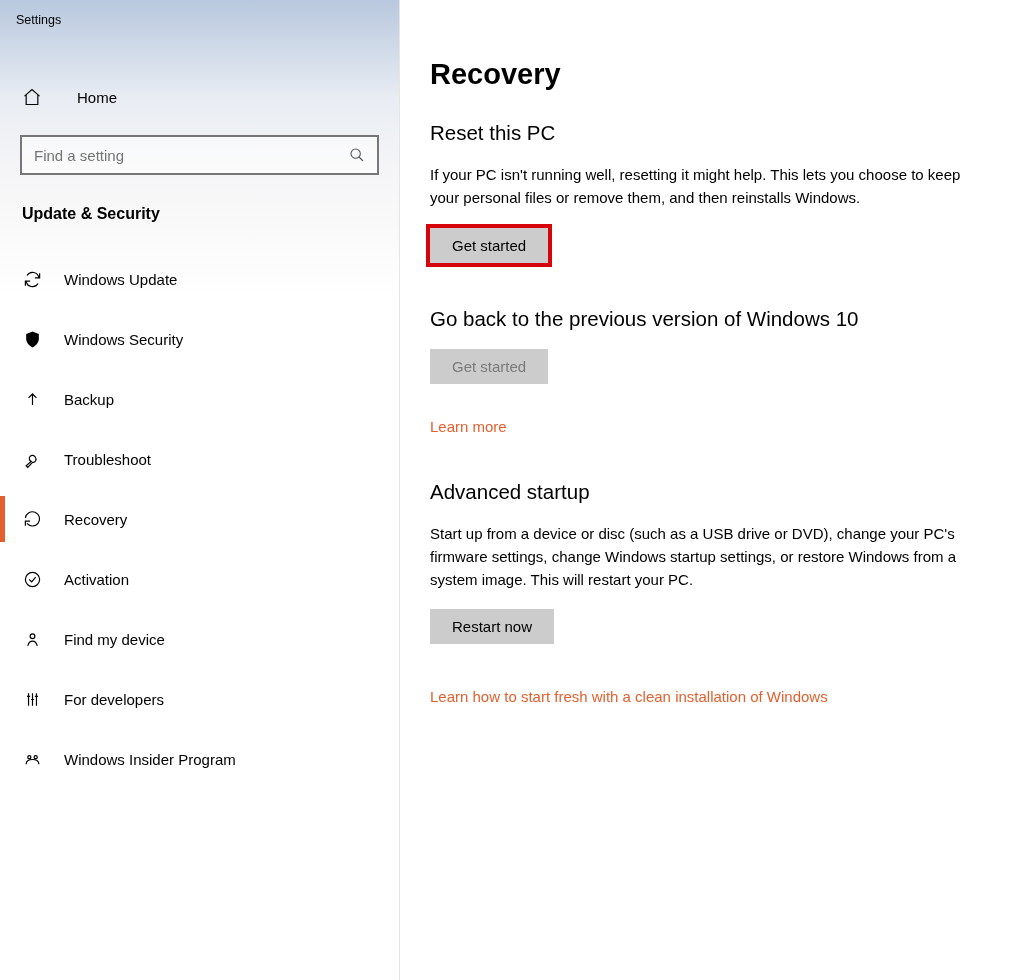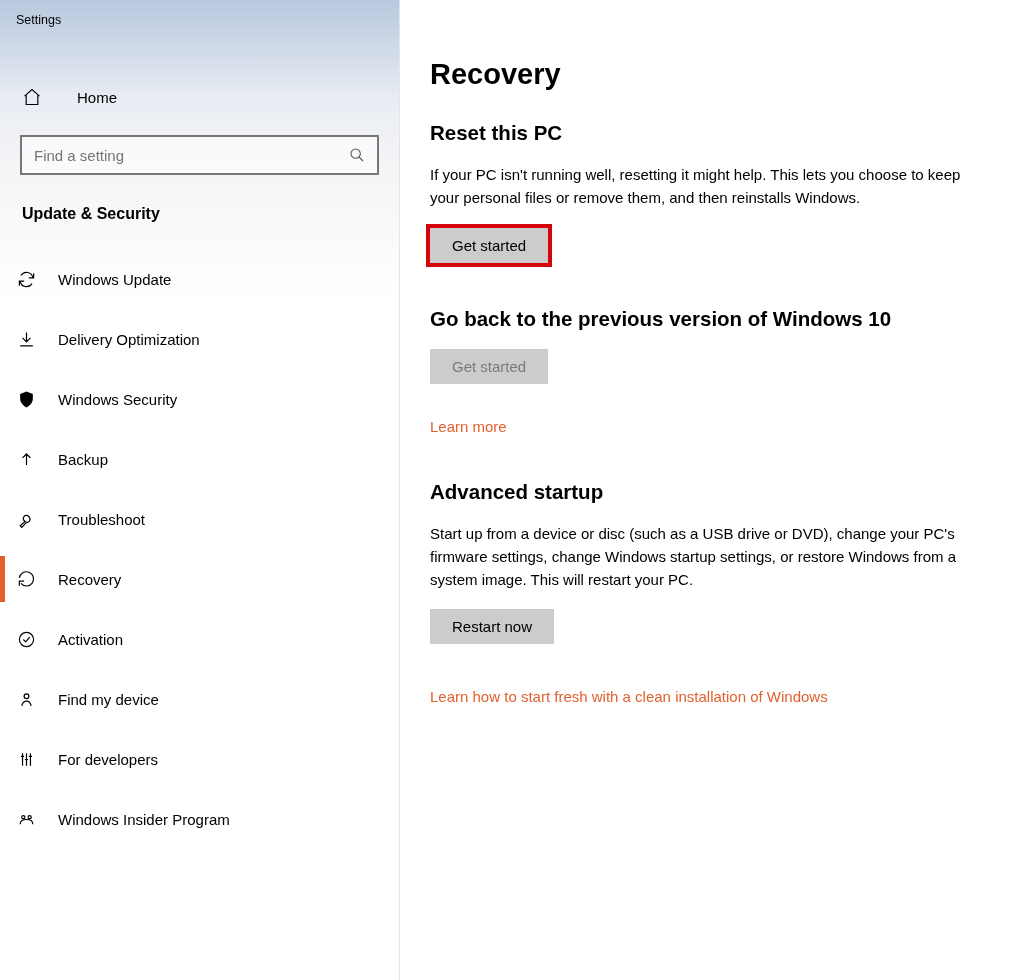--- a/index.html
+++ b/index.html
@@ -77,21 +77,21 @@
   .nav-list {
     display: flex;
     flex-direction: column;
     margin-top: 6px;
   }
   .nav-item {
     position: relative;
     display: flex;
     align-items: center;
     gap: 22px;
-    padding: 0 0 0 16px;
+    padding: 0 0 0 22px;
     height: 60px;
     cursor: pointer;
   }
   .nav-item.selected::before {
     content: "";
     position: absolute;
     left: 0;
     top: 7px;
     bottom: 7px;
     width: 5px;
@@ -118,21 +118,21 @@
   .page-title {
     font-size: 29px;
     font-weight: 600;
     margin-bottom: 30px;
   }
   .section {
     margin-bottom: 44px;
   }
   .section h2 {
     font-size: 20.5px;
-    font-weight: 700;
+    font-weight: 400;
     margin-bottom: 18px;
   }
   .section p {
     font-size: 15px;
     line-height: 1.55;
     color: #000;
     max-width: 560px;
     margin-bottom: 18px;
   }
   .btn {
@@ -198,28 +198,20 @@
       <div class="nav-item">
         <span class="icon-wrap">
           <svg width="19" height="19" viewBox="0 0 24 24" fill="none" stroke="#000" stroke-width="1.5">
             <path d="M21 4v6h-6M3 20v-6h6"></path>
               <path d="M20 10a8 8 0 0 0-14.9-3M4 14a8 8 0 0 0 14.9 3"></path>
           </svg>
         </span>
         <span class="label">Windows Update</span>
       </div>
 
-      <div class="nav-item">
-        <span class="icon-wrap">
-          <svg width="19" height="19" viewBox="0 0 24 24" fill="none" stroke="#000" stroke-width="1.5">
-            <path d="M12 3v12M7 10l5 5 5-5M4 20h16"></path>
-          </svg>
-        </span>
-        <span class="label">Delivery Optimization</span>
-      </div>
 
       <div class="nav-item">
         <span class="icon-wrap">
           <svg width="19" height="19" viewBox="0 0 24 24" fill="#000">
             <path d="M12 2 L20 5 V11 C20 16 16 20 12 22 C8 20 4 16 4 11 V5 Z"></path>
           </svg>
         </span>
         <span class="label">Windows Security</span>
       </div>
 

